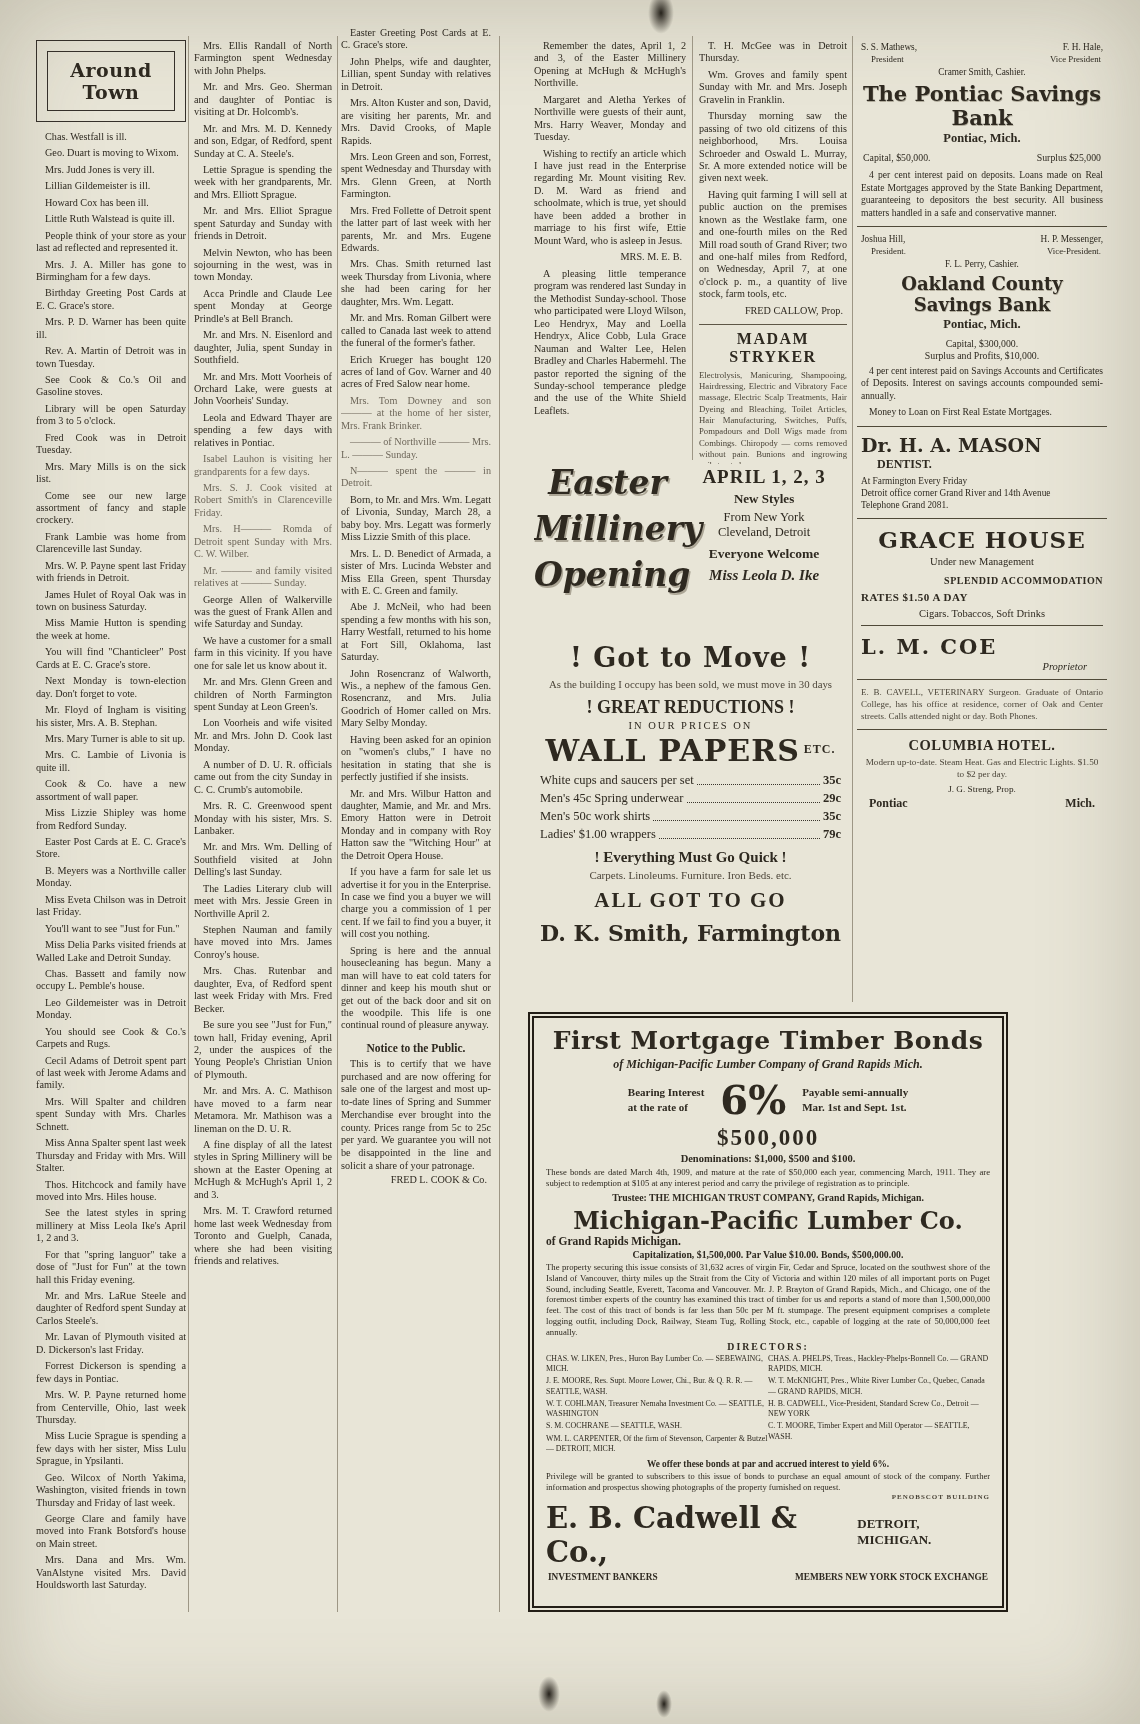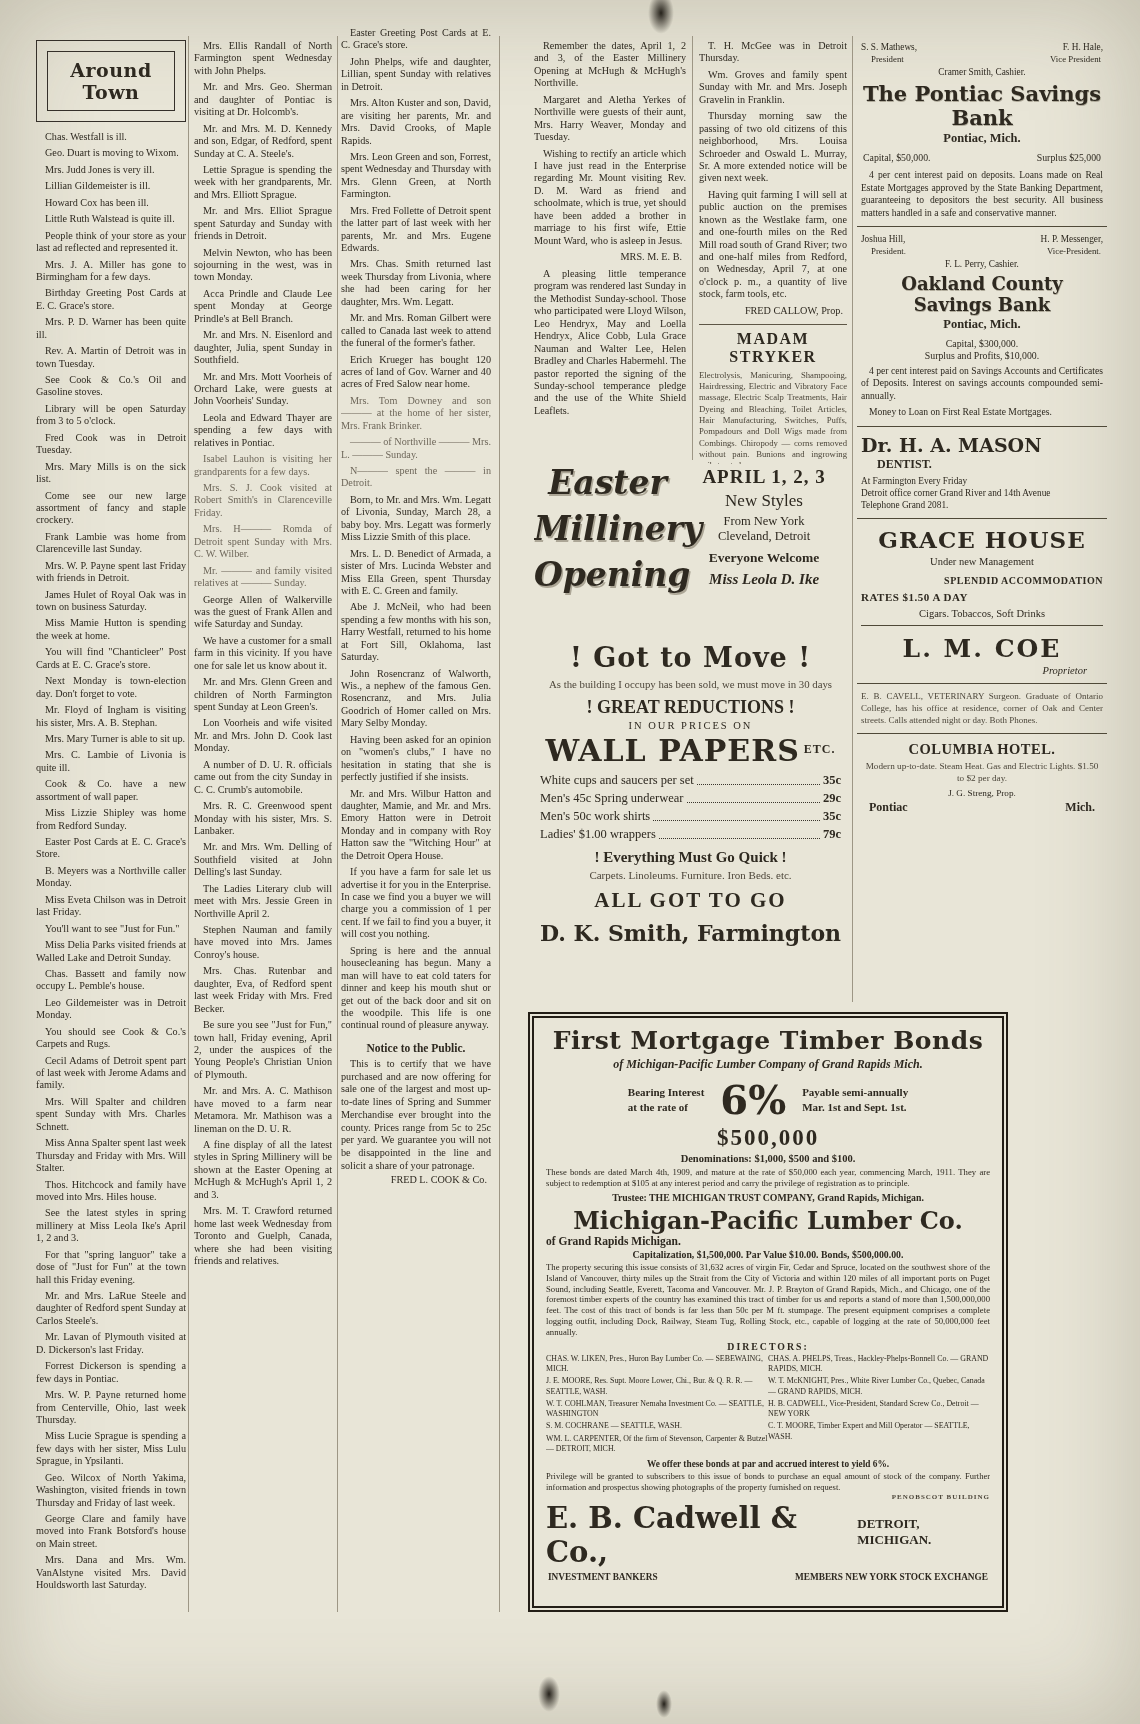--- a/index.html
+++ b/index.html
@@ -44,35 +44,35 @@
   .bank-cap-line{font-size:9.8px;text-align:center;margin:1px 0}
   .bank-body{font-size:9.6px;line-height:1.3;text-align:justify;text-indent:8px;margin-top:4px}
   .mason-name{font-size:19px;font-weight:bold;font-family:"DejaVu Serif",serif}
   .mason-title{font-size:12px;font-weight:bold;padding-left:16px;margin:1px 0 3px}
   .mason-line{font-size:9.3px;line-height:1.3}
   .grace-name{font-size:23px;font-weight:bold;text-align:center;font-family:"DejaVu Serif",serif;letter-spacing:1px}
   .grace-sub{text-align:center;font-size:10.5px;margin:3px 0 8px}
   .grace-acc{text-align:right;font-size:10px;font-weight:bold;letter-spacing:.5px}
   .grace-rates{font-size:11px;font-weight:bold;margin:5px 0;letter-spacing:.5px}
   .grace-drinks{text-align:center;font-size:10.5px;margin-bottom:6px}
-  .coe-name{font-size:25px;font-weight:bold;text-align:center;margin:8px 0 2px;font-family:"DejaVu Serif",serif;letter-spacing:2px}
+  .coe-name{font-size:21px;font-weight:bold;text-align:left;margin:8px 0 2px;font-family:"DejaVu Serif",serif;letter-spacing:2px}
   .coe-title{text-align:right;font-size:10.5px;font-style:italic;padding-right:16px}
   .vet-body{font-size:9px;line-height:1.32;text-align:justify;color:#4c463a}
   .columbia-name{font-size:14.5px;font-weight:bold;text-align:center;letter-spacing:.5px;margin-bottom:3px}
   .columbia-body{font-size:9.2px;line-height:1.3;text-align:center;color:#4c463a}
   .columbia-prop{font-size:9.2px;text-align:center;margin-top:3px}
   .columbia-cities{display:flex;justify-content:space-between;font-weight:bold;font-size:12px;padding:2px 8px 0}
   
   .millinery{position:absolute;left:534px;top:458px;width:313px;height:174px;display:flex;overflow:hidden}
   .mill-left{width:47%;text-align:center;padding-top:2px}
   .mill-word{font-size:33px;font-weight:bold;font-style:italic;font-family:"DejaVu Serif",serif;line-height:1.4;
              text-shadow:1.5px 1.5px 0 rgba(60,50,30,.35)}
   .mill-right{width:53%;text-align:center;padding-top:8px}
   .mill-dates{font-size:19px;font-weight:bold;letter-spacing:1px}
-  .mill-styles{font-size:17px;font-weight:normal;margin-top:3px}
+  .mill-styles{font-size:13px;font-weight:bold;margin-top:3px}
   .mill-from{font-size:12.5px;margin-top:3px}
   .mill-cities{font-size:12.5px}
   .mill-welcome{font-size:13.5px;font-weight:bold;margin-top:6px}
   .mill-name{font-size:15px;font-weight:bold;font-style:italic;margin-top:5px}
   
   .move{position:absolute;left:534px;top:642px;width:313px;height:360px;text-align:center;overflow:hidden}
   .move-headline{font-size:27px;font-weight:bold;font-family:"DejaVu Serif",serif;letter-spacing:1px}
   .move-reason{font-size:10.8px;line-height:1.3;margin:4px 12px;color:#55works4d463a;color:#4d463a}
   .move-reductions{font-size:18px;font-weight:bold;margin-top:6px}
   .move-inour{font-size:10.5px;letter-spacing:2px;margin:2px 0}

